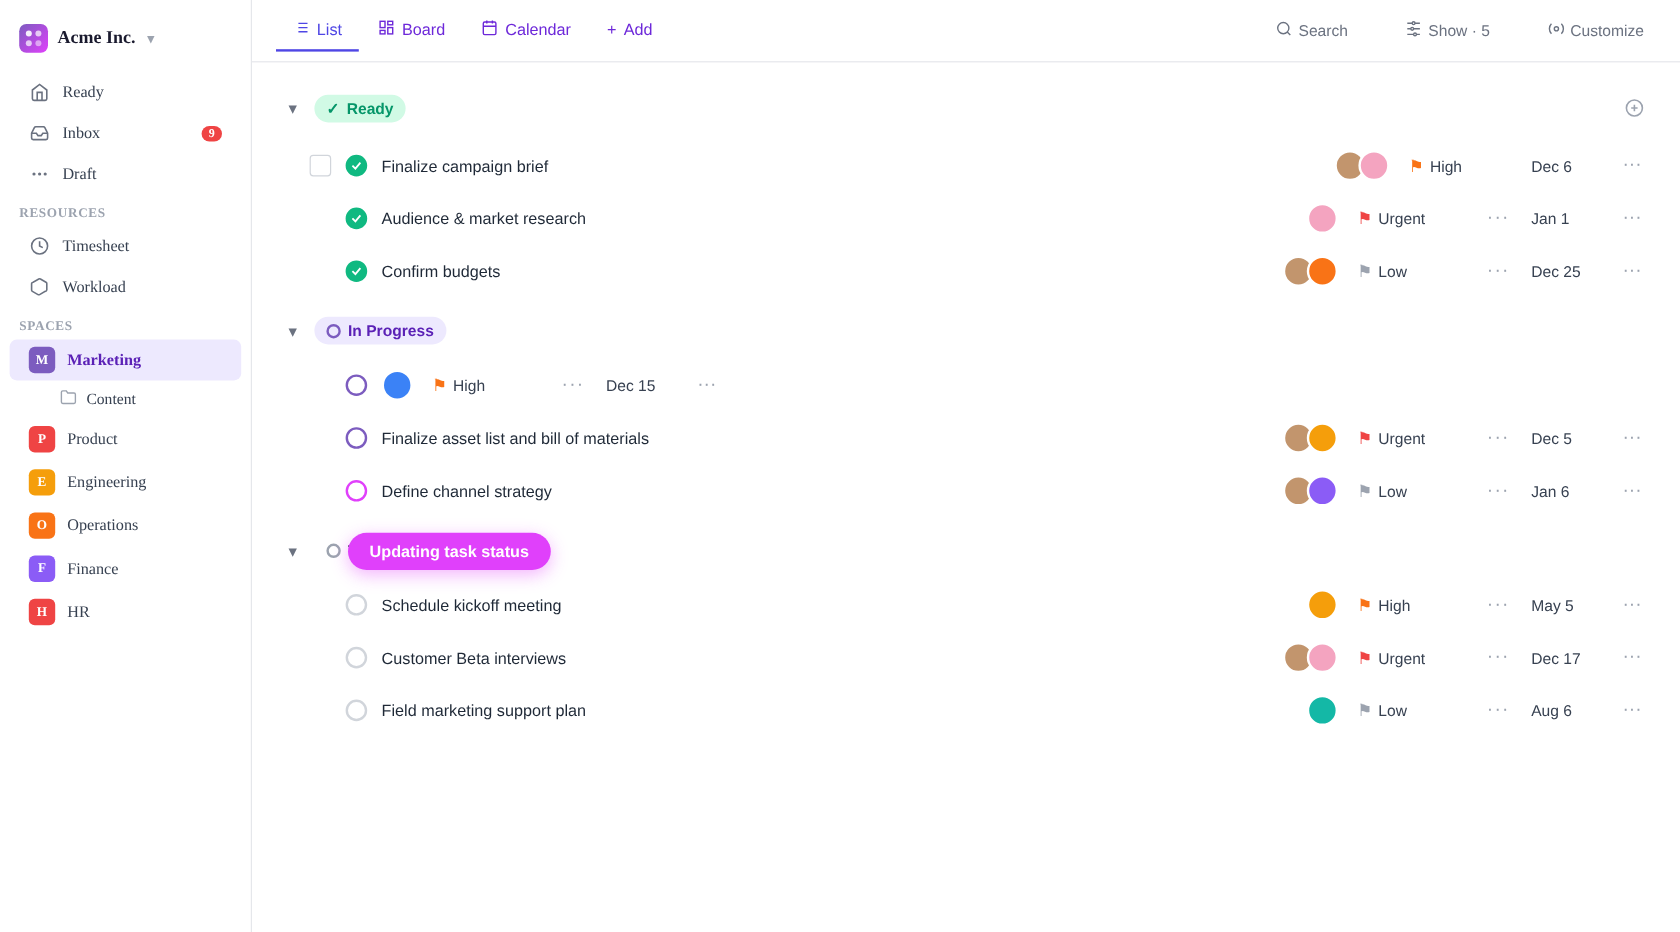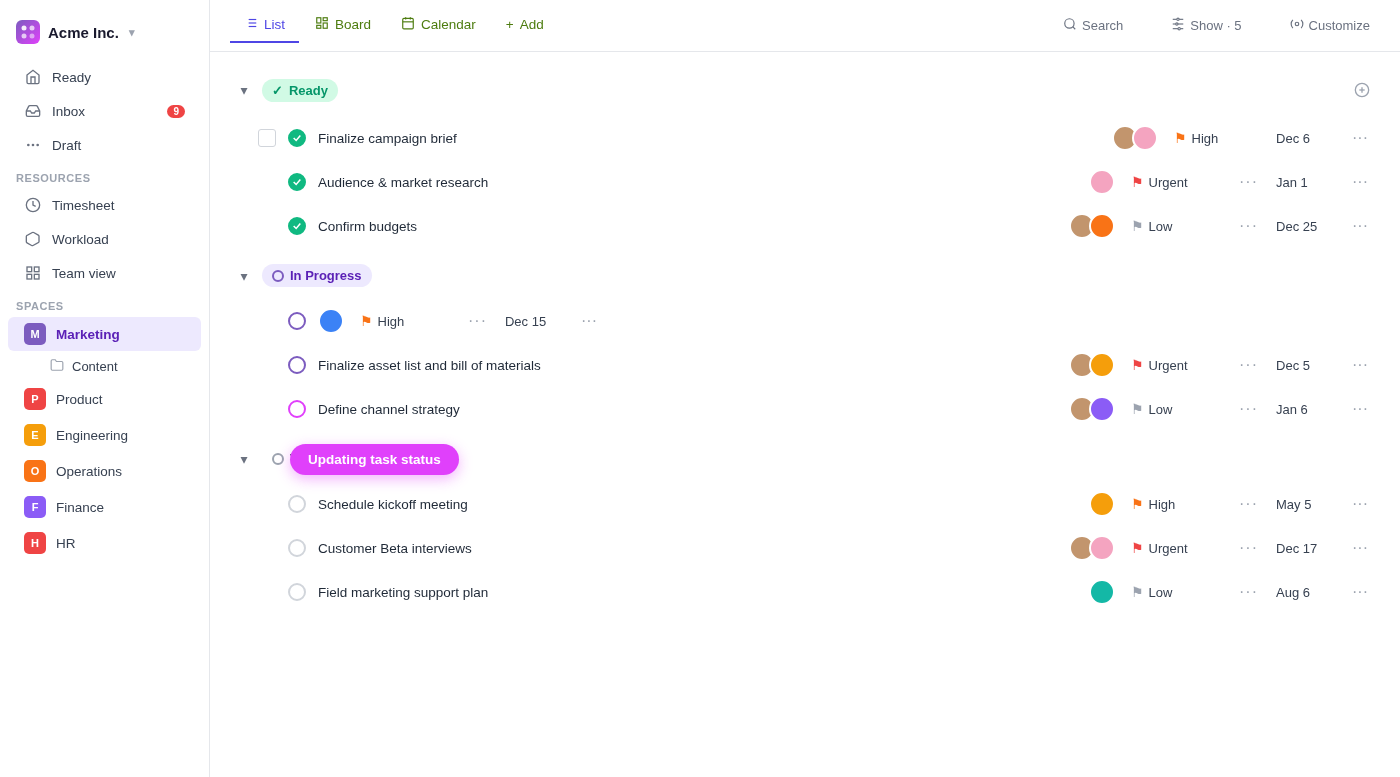--- a/index.html
+++ b/index.html
@@ -1,37 +1,37 @@
 <!DOCTYPE html>
 <html><head>
   <meta charset="utf-8">
   <style>
     * { box-sizing: border-box; margin: 0; padding: 0; }
     body { font-family: -apple-system, BlinkMacSystemFont, 'Segoe UI', sans-serif; font-size: 14px; color: #1a1a2e; background: #fff; display: flex; height: 777px; overflow: hidden; }
 
     
-    #sidebar { width: 210px; min-width: 210px; background: #fff; border-right: 1px solid #e5e7eb; display: flex; flex-direction: column; padding: 12px 0; overflow-y: auto; }
+    #sidebar { width: 210px; min-width: 210px; background: #fff; border-right: 1px solid #e5e7eb; display: flex; flex-direction: column; padding: 12px 0; overflow-y: auto; font-family: Liberation Serif, serif; }
     .sidebar-logo { display: flex; align-items: center; gap: 8px; padding: 8px 16px 16px; font-weight: 700; font-size: 15px; color: #1a1a2e; cursor: pointer; }
     .logo-icon { width: 24px; height: 24px; background: linear-gradient(135deg, #7c5cbf, #e040fb); border-radius: 6px; display: flex; align-items: center; justify-content: center; }
     .logo-icon svg { width: 16px; height: 16px; }
     .sidebar-nav-item { display: flex; align-items: center; gap: 10px; padding: 7px 16px; cursor: pointer; color: #374151; border-radius: 6px; margin: 1px 8px; font-size: 13.5px; }
     .sidebar-nav-item .icon { width: 18px; height: 18px; display: flex; align-items: center; justify-content: center; color: #6b7280; }
     .sidebar-badge { background: #ef4444; color: #fff; font-size: 10px; font-weight: 700; border-radius: 10px; padding: 1px 6px; margin-left: auto; }
     .sidebar-section-label { font-size: 11px; font-weight: 600; color: #9ca3af; text-transform: uppercase; letter-spacing: 0.05em; padding: 10px 16px 4px; }
     .sidebar-space-item { display: flex; align-items: center; gap: 10px; padding: 6px 16px; cursor: pointer; color: #374151; border-radius: 6px; margin: 1px 8px; font-size: 13.5px; }
     .sidebar-space-item.active { background: #ede9fe; color: #5b21b6; font-weight: 600; }
     .space-badge { width: 22px; height: 22px; border-radius: 5px; display: flex; align-items: center; justify-content: center; font-size: 11px; font-weight: 700; color: #fff; flex-shrink: 0; }
     .sidebar-sub-item { display: flex; align-items: center; gap: 8px; padding: 5px 16px 5px 42px; cursor: pointer; color: #374151; font-size: 13px; border-radius: 6px; margin: 1px 8px; }
 
     
     #main { flex: 1; display: flex; flex-direction: column; overflow: hidden; }
 
     
     #topbar { display: flex; align-items: center; gap: 2px; padding: 0 20px; height: 52px; border-bottom: 1px solid #e5e7eb; flex-shrink: 0; }
-    .tab-item { display: flex; align-items: center; gap: 6px; padding: 8px 14px; cursor: pointer; color: #4d7c0f; font-size: 13.5px; border-radius: 6px; border-bottom: 2px solid transparent; }
+    .tab-item { display: flex; align-items: center; gap: 6px; padding: 8px 14px; cursor: pointer; color: #6d28d9; font-size: 13.5px; border-radius: 6px; border-bottom: 2px solid transparent; }
     .tab-item.active { color: #4f46e5; border-bottom: 2px solid #4f46e5; font-weight: 500; background: transparent; border-radius: 0; }
     .topbar-right { margin-left: auto; display: flex; align-items: center; gap: 28px; }
     .topbar-btn { display: flex; align-items: center; gap: 5px; padding: 5px 10px; cursor: pointer; color: #6b7280; font-size: 13px; border-radius: 6px; }
 
     
     #content { flex: 1; overflow-y: auto; padding: 16px 20px; }
 
     
     .group-header { display: flex; align-items: center; gap: 8px; padding: 8px 4px; margin-bottom: 4px; }
     .group-collapse-btn { width: 20px; height: 20px; display: flex; align-items: center; justify-content: center; cursor: pointer; color: #6b7280; }
@@ -125,31 +125,20 @@
     <span>Timesheet</span>
   </div>
   <div class="sidebar-nav-item">
     <span class="icon">
       <svg width="16" height="16" viewBox="0 0 24 24" fill="none" stroke="currentColor" stroke-width="2">
           <path d="M21 16V8a2 2 0 00-1-1.73l-7-4a2 2 0 00-2 0l-7 4A2 2 0 002 8v8a2 2 0 001 1.73l7 4a2 2 0 002 0l7-4A2 2 0 0021 16z"></path>
         </svg>
     </span>
     <span>Workload</span>
   </div>
-  <div class="sidebar-nav-item">
-    <span class="icon">
-      <svg width="16" height="16" viewBox="0 0 24 24" fill="none" stroke="currentColor" stroke-width="2">
-          <rect x="3" y="3" width="7" height="7"></rect>
-          <rect x="14" y="3" width="7" height="7"></rect>
-          <rect x="3" y="14" width="7" height="7"></rect>
-          <rect x="14" y="14" width="7" height="7"></rect>
-        </svg>
-    </span>
-    <span>Team view</span>
-  </div>
 
   <div class="sidebar-section-label">Spaces</div>
 
   <div class="sidebar-space-item active">
     <span class="space-badge" style="background:#7c5cbf;">M</span>
     <span>Marketing</span>
   </div>
   <div class="sidebar-sub-item">
     <span style="color:#9ca3af;">
       <svg width="14" height="14" viewBox="0 0 24 24" fill="none" stroke="currentColor" stroke-width="2">

